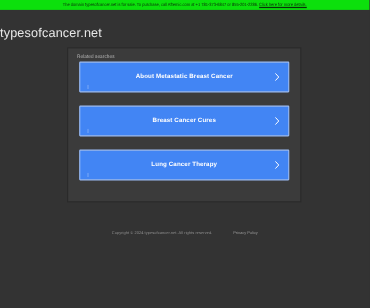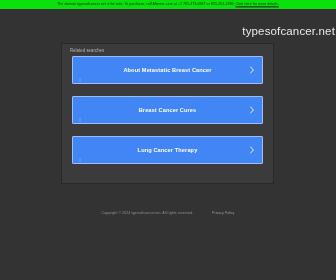--- a/index.html
+++ b/index.html
@@ -42,21 +42,21 @@
     color: #0a2e0a;
     text-decoration: underline;
   }
 
   
   .title-wrap {
     position: absolute;
     top: 21px;
     left: 0;
     width: 335px;
-    text-align: right;
+    text-align: left;
   }
   .domain-title {
     display: inline-block;
     font-size: 11.5px;
     line-height: 14px;
     color: #e8e8e8;
     font-weight: 400;
     letter-spacing: 0.15px;
   }
 

